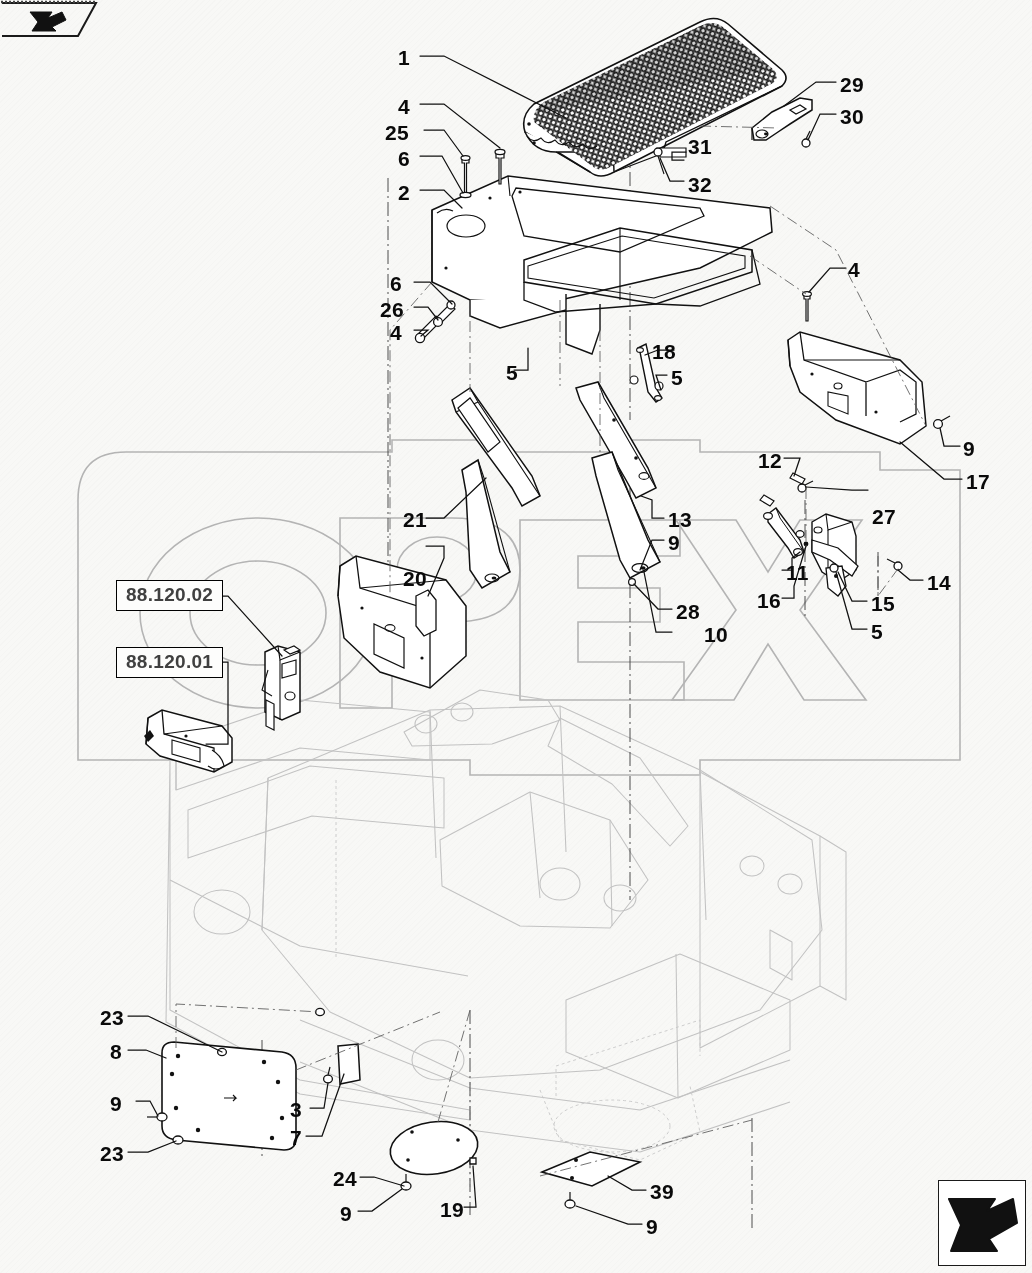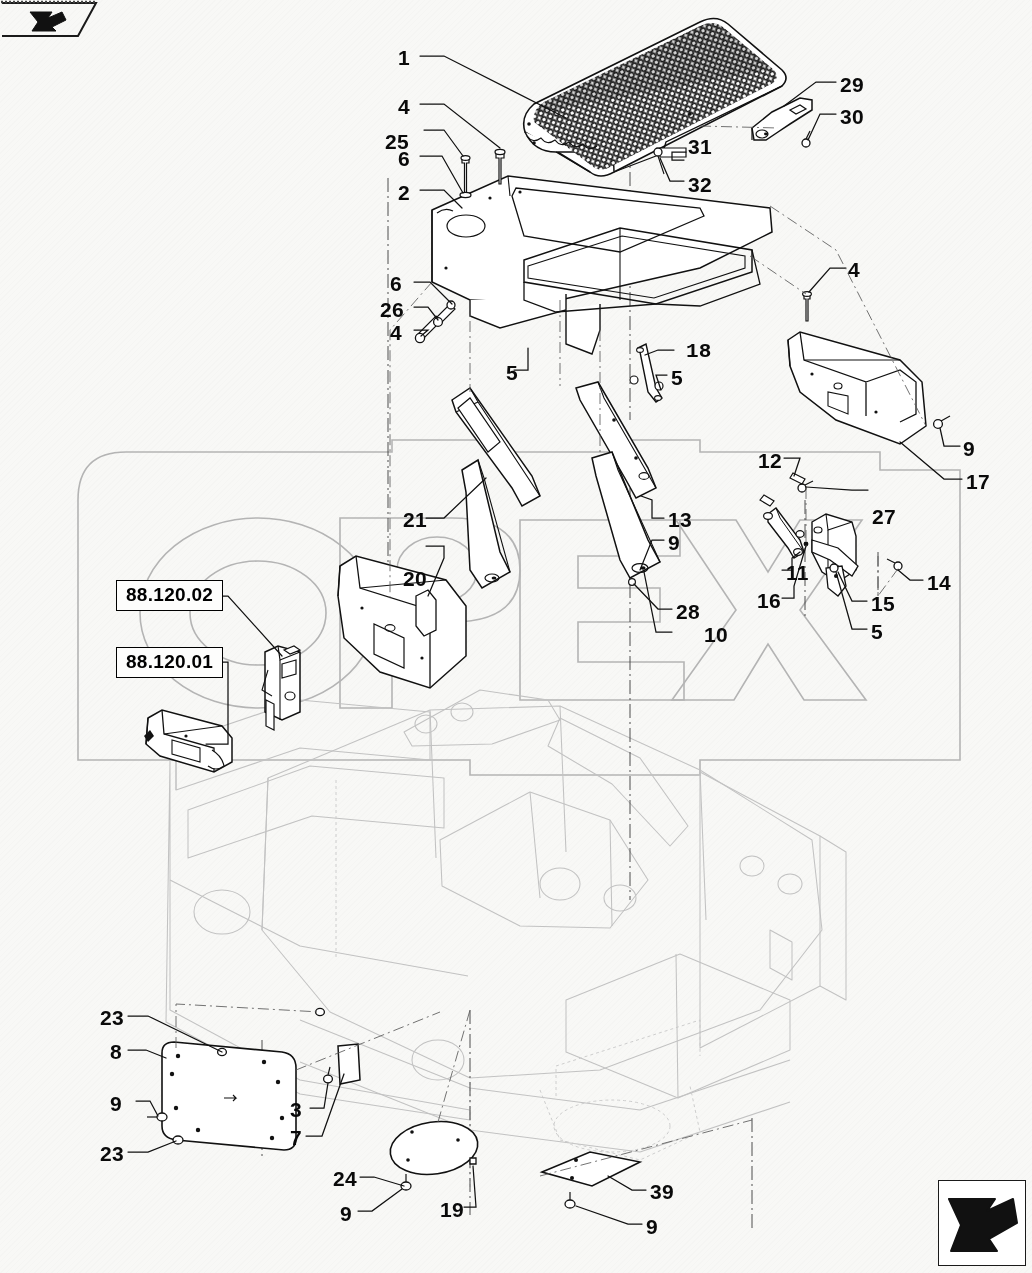--- a/index.html
+++ b/index.html
@@ -29,21 +29,21 @@
     white-space:nowrap;
     user-select:none;
   }
   .ref-box{
     position:absolute;
     border:1.6px solid #000;
     background:#fdfdfc;
     font-family:"Liberation Sans", sans-serif;
     font-size:19px;
     font-weight:700;
-    color:#000000;
+    color:#404040;
     padding:3px 9px 4px 9px;
     letter-spacing:0.3px;
     white-space:nowrap;
   }
   .corner-mark{position:absolute;left:0;top:0;width:110px;height:40px;}
   .corner-badge{position:absolute;left:938px;top:1180px;width:86px;height:84px;border:1.5px solid #1a1a1a;background:#fff;}
 </style>
 </head>
 <body>
 
@@ -503,32 +503,32 @@
       <path d="M176,1048 L176,1004 L320,1012"></path>
       <path d="M296,1070 L440,1012"></path>
       <path d="M540,1176 L752,1120"></path>
       <path d="M438,1122 L470,1010"></path>
     </g>
   </svg>
 
   <div id="callouts">
       <div class="callout-num" style="left: 398px; top: 47px;">1</div>
       <div class="callout-num" style="left: 398px; top: 96px;">4</div>
-      <div class="callout-num" style="left: 385px; top: 122px; margin-top: 9px;">25</div>
+      <div class="callout-num" style="left: 385px; top: 122px;">25</div>
       <div class="callout-num" style="left: 398px; top: 148px;">6</div>
       <div class="callout-num" style="left: 398px; top: 182px;">2</div>
       <div class="callout-num" style="left: 840px; top: 74px;">29</div>
       <div class="callout-num" style="left: 840px; top: 106px;">30</div>
       <div class="callout-num" style="left: 688px; top: 136px;">31</div>
       <div class="callout-num" style="left: 688px; top: 174px;">32</div>
       <div class="callout-num" style="left: 390px; top: 273px;">6</div>
       <div class="callout-num" style="left: 380px; top: 299px;">26</div>
       <div class="callout-num" style="left: 390px; top: 322px;">4</div>
       <div class="callout-num" style="left: 506px; top: 362px;">5</div>
-      <div class="callout-num" style="left: 686px; top: 341px; font-family: Liberation Mono, monospace;">18</div>
+      <div class="callout-num" style="left: 652px; top: 341px;">18</div>
       <div class="callout-num" style="left: 671px; top: 367px;">5</div>
       <div class="callout-num" style="left: 848px; top: 259px;">4</div>
       <div class="callout-num" style="left: 963px; top: 438px;">9</div>
       <div class="callout-num" style="left: 966px; top: 471px;">17</div>
       <div class="callout-num" style="left: 758px; top: 450px;">12</div>
       <div class="callout-num" style="left: 872px; top: 506px;">27</div>
       <div class="callout-num" style="left: 403px; top: 509px;">21</div>
       <div class="callout-num" style="left: 403px; top: 537px; margin-top: 31px;">20</div>
       <div class="callout-num" style="left: 668px; top: 509px;">13</div>
       <div class="callout-num" style="left: 668px; top: 532px;">9</div>

